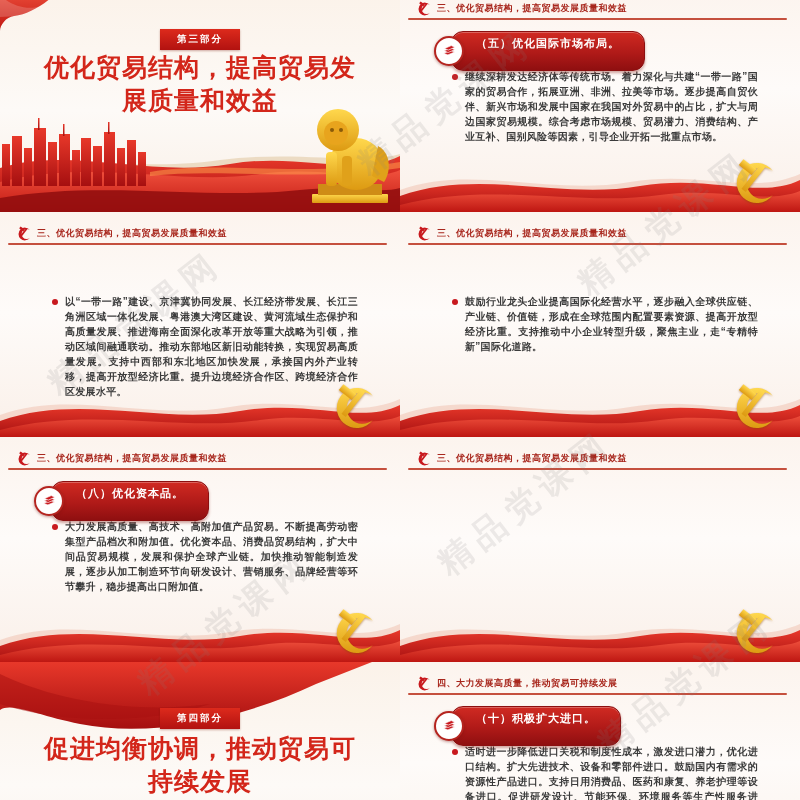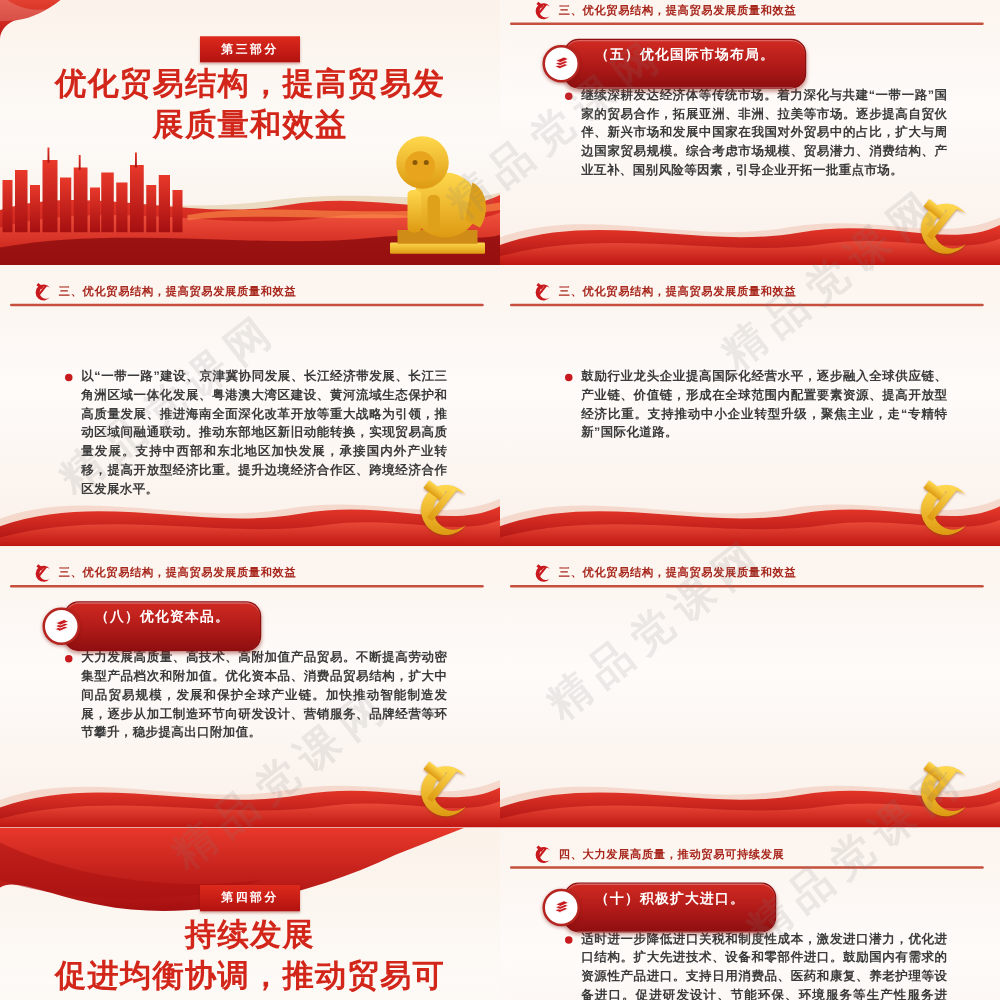--- a/index.html
+++ b/index.html
@@ -3,21 +3,21 @@
 <meta charset="utf-8">
 <style>
   html,body{margin:0;padding:0;background:#ffffff;}
   .page{position:relative;width:800px;height:800px;overflow:hidden;background:#fff;
         font-family:"Liberation Sans","DejaVu Sans",sans-serif;}
   .slide{position:absolute;width:400px;height:225px;overflow:hidden;
          background:linear-gradient(180deg,#fcf4ee 0%,#fefbf9 45%,#faf0e9 100%);}
   .slide.section{background:linear-gradient(180deg,#fbf2e9 0%,#fdfaf7 55%,#f9efe6 100%);}
 
   
-  .s-header{position:absolute;top:13px;left:26px;height:17px;display:flex;align-items:center;gap:5px;z-index:3;}
+  .s-header{position:absolute;top:13px;left:16px;height:17px;display:flex;align-items:center;gap:5px;z-index:3;}
   .emb{width:16px;height:16px;fill:#c8191e;}
   .s-header-text{font-size:9px;font-weight:bold;color:#a8271d;letter-spacing:.5px;white-space:nowrap;}
   .s-underline{position:absolute;top:31px;left:8px;right:13px;height:2px;background:#c5503e;border-radius:1px;z-index:3;}
 
   
   .pill-row{position:absolute;top:44px;left:34px;display:flex;align-items:center;z-index:4;}
   .pill-circle{width:26px;height:26px;border-radius:50%;background:#fff;border:2px solid #b5241f;
                display:flex;align-items:center;justify-content:center;z-index:2;flex:none;
                box-shadow:0 1px 3px rgba(120,20,15,.45);}
   .pill-circle svg{width:18px;height:18px;fill:#c8191e;stroke:#ffffff;stroke-width:.9;}
@@ -267,22 +267,22 @@
       </svg>
   </div>
 
   <div class="slide section" style="left:0;top:662px;">
     <svg class="ribbon-tl" viewBox="0 0 378 76" preserveAspectRatio="none">
       <path d="M0 0 H372 L316 22 C240 58 150 76 80 62 C38 54 12 40 0 48 Z" fill="url(#gRed)"></path>
       <path d="M0 12 C40 32 120 54 210 42 C150 62 60 62 0 42 Z" fill="#a80f10" opacity="0.5"></path>
     </svg>
     <div class="badge" style="top:46px;text-align:center;">第四部分</div>
     <div class="big-title" style="top:70px;">
+      <div>促进均衡协调，推动贸易可</div>
       <div>持续发展</div>
-      <div>促进均衡协调，推动贸易可</div>
     </div>
   </div>
 
   <div class="slide content" style="left:400px;top:662px;">
     <div class="s-header">
       <svg class="emb" viewBox="0 0 24 24">
           <use href="#sym-emblem"></use>
         </svg>
       <span class="s-header-text">四、大力发展高质量，推动贸易可持续发展</span>
     </div>

